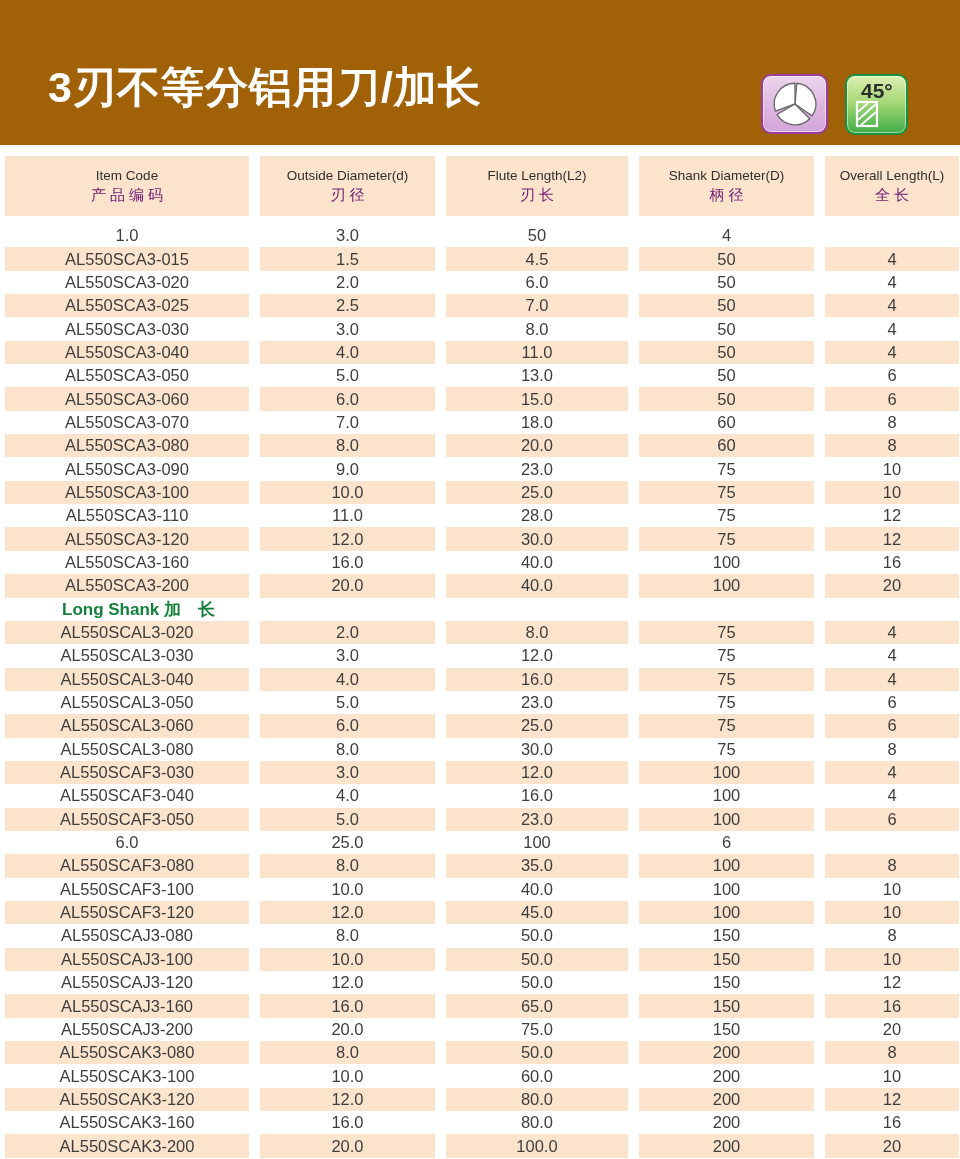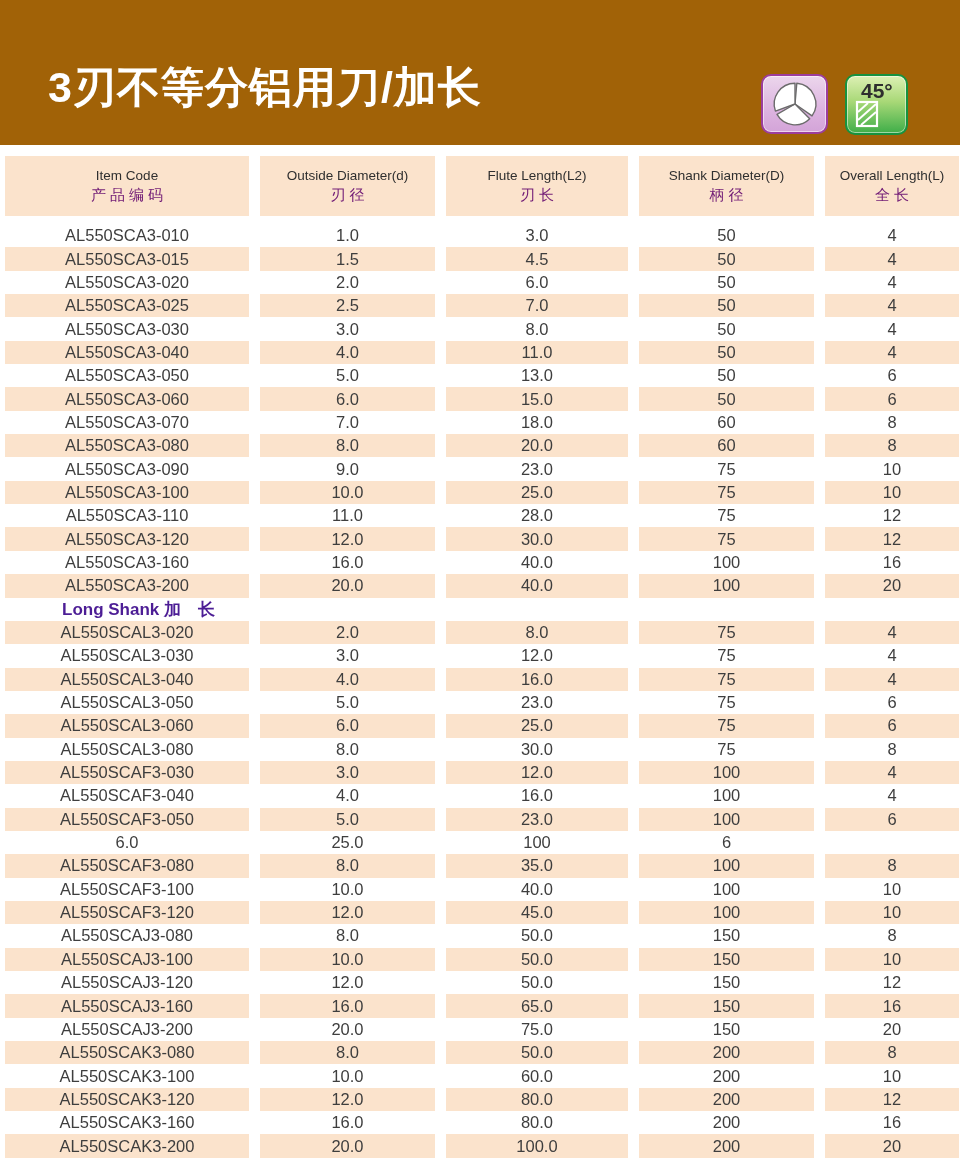--- a/index.html
+++ b/index.html
@@ -31,21 +31,21 @@
     flex-direction:column; align-items:center; justify-content:center; gap:3px; }
   .hcell .en { font-size:13.5px; color:#2f2f2f; }
   .hcell .zh { font-size:15px; color:#701a75; letter-spacing:4px; text-indent:4px; }
 
   .row { height:23.35px; }
   .row .cell { display:flex; align-items:center; justify-content:center;
     font-size:16.5px; color:#3E3E3E; background:transparent; overflow:hidden; }
   .row.alt .cell { background:#FBE3CC; }
   .row.section-row { display:block; margin-left:5px; }
   .row.section-row .section-label { display:flex; align-items:center; height:100%;
-    padding-left:57px; font-size:17px; font-weight:700; color:#4c1d95; }
+    padding-left:57px; font-size:17px; font-weight:700; color:#15803d; }
 </style>
 </head>
 <body>
 
 <div class="banner">
   <h1>3刃不等分铝用刀/加长</h1>
 
   <div class="icon-badge icon-flute">
     <svg width="52" height="52" viewBox="0 0 60 60">
       <g fill="#ffffff" stroke="#6b6b6b" stroke-width="1.6" stroke-linejoin="round">
@@ -87,21 +87,20 @@
         <div class="en">Shank Diameter(D)</div>
         <div class="zh">柄径</div>
       </div>
       <div class="hcell">
         <div class="en">Overall Length(L)</div>
         <div class="zh">全长</div>
       </div>
     </div>
   <div id="tbody">
       <div class="row grid-row">
-        <div class="cell">AL550SCA3-010</div>
         <div class="cell">1.0</div>
         <div class="cell">3.0</div>
         <div class="cell">50</div>
         <div class="cell">4</div>
       </div>
       <div class="row alt grid-row">
         <div class="cell">AL550SCA3-015</div>
         <div class="cell">1.5</div>
         <div class="cell">4.5</div>
         <div class="cell">50</div>

